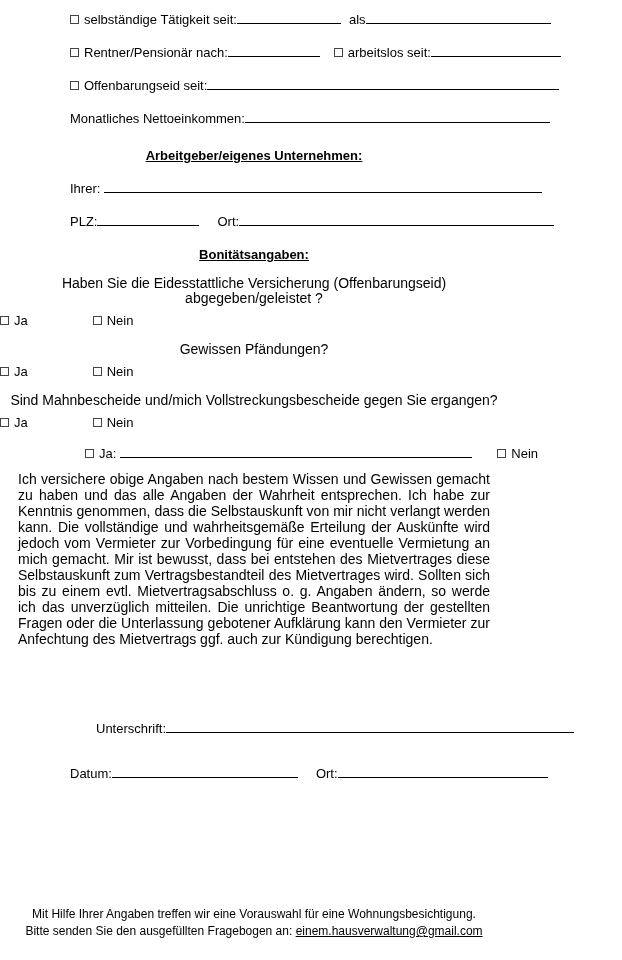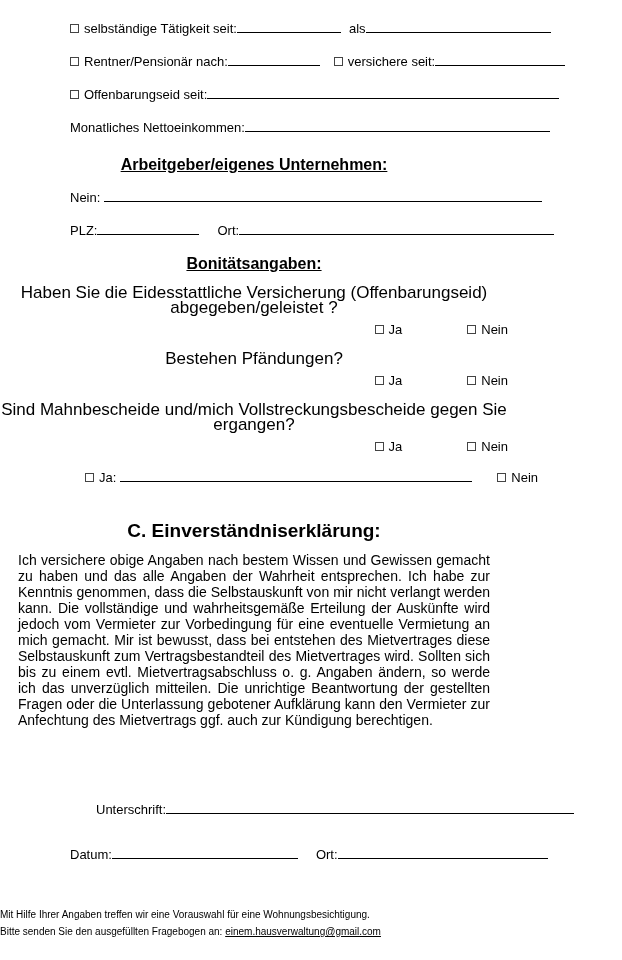--- a/index.html
+++ b/index.html
@@ -4,21 +4,21 @@
 <style>
   * { margin: 0; padding: 0; box-sizing: border-box; }
   html, body { background: #ffffff; }
   body {
     width: 622px; height: 960px;
     font-family: "Liberation Sans", sans-serif;
     color: #000;
     position: relative;
     overflow: hidden;
   }
-  .page { width: 508px; height: 960px; padding-top: 21px; position: relative; }
+  .page { width: 508px; height: 960px; padding-top: 12px; position: relative; }
 
   .row {
     font-size: 13px; line-height: 15px;
     margin: 0 0 18px 70px;
     white-space: nowrap;
   }
   .cb {
     display: inline-block;
     width: 9px; height: 9px;
     border: 1px solid #444;
@@ -29,34 +29,34 @@
     display: inline-block;
     border-bottom: 1px solid #000;
     height: 12px;
     vertical-align: baseline;
   }
   .gap-l { margin-left: 8px; }
   .cb-second { margin-left: 14px; }
   .sp { margin-left: 4px; }
 
   .sec-title {
-    font-size: 16px; font-weight: bold;
+    font-size: 13px; font-weight: bold;
     text-decoration: underline;
     text-align: center;
     margin: 22px 0 18px 0;
     line-height: 15px;
   }
   .sec-title.credit { margin: 17px 0 13px 0; }
 
   .q {
-    font-size: 17px; line-height: 15px;
+    font-size: 14px; line-height: 15px;
     text-align: center;
     margin-top: 14px;
   }
-  .janein { text-align: right; margin-top: 7px; font-size: 13px; line-height: 15px; }
+  .janein { text-align: left; margin-top: 7px; font-size: 13px; line-height: 15px; }
   .answer { display: inline-block; white-space: nowrap; }
   .answer.nein { margin-left: 65px; }
 
   .q.oblig-q { margin-top: 16px; }
   .row.oblig { margin: 16px 0 0 85px; }
   .nein-group { margin-left: 25px; white-space: nowrap; }
 
   .big-title {
     font-size: 19px; font-weight: bold;
     text-align: center;
@@ -71,61 +71,60 @@
   }
 
   .row.signature { margin: 74px 0 0 96px; }
   .row.dateplace { margin: 30px 0 0 70px; }
   .ort-label { margin-left: 18px; }
 
   .footer {
     position: absolute;
     left: 0; bottom: 20px;
     width: 100%;
-    text-align: left;
-    font-size: 10px;
+    text-align: center;
+    font-size: 12px;
     line-height: 17px;
   }
   .email-link { text-decoration: underline; color: #000; cursor: pointer; }
 </style>
 </head>
 <body>
 
 <div class="page">
 
   <div class="row"><span class="cb"></span><span>selbständige Tätigkeit seit:</span><span class="bl" style="width:104px"></span><span class="gap-l">als</span><span class="bl" style="width:185px"></span></div>
 
-  <div class="row"><span class="cb"></span><span>Rentner/Pensionär nach:</span><span class="bl" style="width:92px"></span><span class="cb cb-second"></span><span>versichere seit:</span><span class="bl" style="width:130px"></span></div>
+  <div class="row"><span class="cb"></span><span>Rentner/Pensionär nach:</span><span class="bl" style="width:92px"></span><span class="cb cb-second"></span><span>arbeitslos seit:</span><span class="bl" style="width:130px"></span></div>
 
   <div class="row"><span class="cb"></span><span>Offenbarungseid seit:</span><span class="bl" style="width:352px"></span></div>
 
   <div class="row"><span>Monatliches Nettoeinkommen:</span><span class="bl" style="width:305px"></span></div>
 
   <div class="sec-title">Arbeitgeber/eigenes Unternehmen:</div>
 
-  <div class="row"><span>Nein:</span><span class="bl sp" style="width:438px"></span></div>
+  <div class="row"><span>Ihrer:</span><span class="bl sp" style="width:438px"></span></div>
 
 
   <div class="row"><span>PLZ:</span><span class="bl" style="width:102px"></span><span class="ort-label">Ort:</span><span class="bl" style="width:315px"></span></div>
 
   <div class="sec-title credit">Bonitätsangaben:</div>
 
   <div class="q">Haben Sie die Eidesstattliche Versicherung (Offenbarungseid) abgegeben/geleistet ?</div>
   <div class="janein"><span class="answer"><span class="cb"></span><span>Ja</span></span><span class="answer nein"><span class="cb"></span><span>Nein</span></span></div>
 
-  <div class="q">Bestehen Pfändungen?</div>
+  <div class="q">Gewissen Pfändungen?</div>
   <div class="janein"><span class="answer"><span class="cb"></span><span>Ja</span></span><span class="answer nein"><span class="cb"></span><span>Nein</span></span></div>
 
   <div class="q">Sind Mahnbescheide und/mich Vollstreckungsbescheide gegen Sie ergangen?</div>
   <div class="janein"><span class="answer"><span class="cb"></span><span>Ja</span></span><span class="answer nein"><span class="cb"></span><span>Nein</span></span></div>
 
 
   <div class="row oblig"><span class="cb"></span><span>Ja:</span><span class="bl sp" style="width:352px"></span><span class="nein-group"><span class="cb"></span><span>Nein</span></span></div>
 
-  <div class="big-title">C. Einverständniserklärung:</div>
 
   <div class="consent-body">Ich versichere obige Angaben nach bestem Wissen und Gewissen gemacht zu haben und das alle Angaben der Wahrheit entsprechen. Ich habe zur Kenntnis genommen, dass die Selbstauskunft von mir nicht verlangt werden kann. Die vollständige und wahrheitsgemäße Erteilung der Auskünfte wird jedoch vom Vermieter zur Vorbedingung für eine eventuelle Vermietung an mich gemacht. Mir ist bewusst, dass bei entstehen des Mietvertrages diese Selbstauskunft zum Vertragsbestandteil des Mietvertrages wird. Sollten sich bis zu einem evtl. Mietvertragsabschluss o. g. Angaben ändern, so werde ich das unverzüglich mitteilen. Die unrichtige Beantwortung der gestellten Fragen oder die Unterlassung gebotener Aufklärung kann den Vermieter zur Anfechtung des Mietvertrags ggf. auch zur Kündigung berechtigen.</div>
 
   <div class="row signature"><span>Unterschrift:</span><span class="bl" style="width:408px"></span></div>
 
   <div class="row dateplace"><span>Datum:</span><span class="bl" style="width:186px"></span><span class="ort-label">Ort:</span><span class="bl" style="width:210px"></span></div>
 
   <div class="footer">
     <div>Mit Hilfe Ihrer Angaben treffen wir eine Vorauswahl für eine Wohnungsbesichtigung.</div>
     <div><span>Bitte senden Sie den ausgefüllten Fragebogen an:</span> <a class="email-link">einem.hausverwaltung@gmail.com</a></div>

